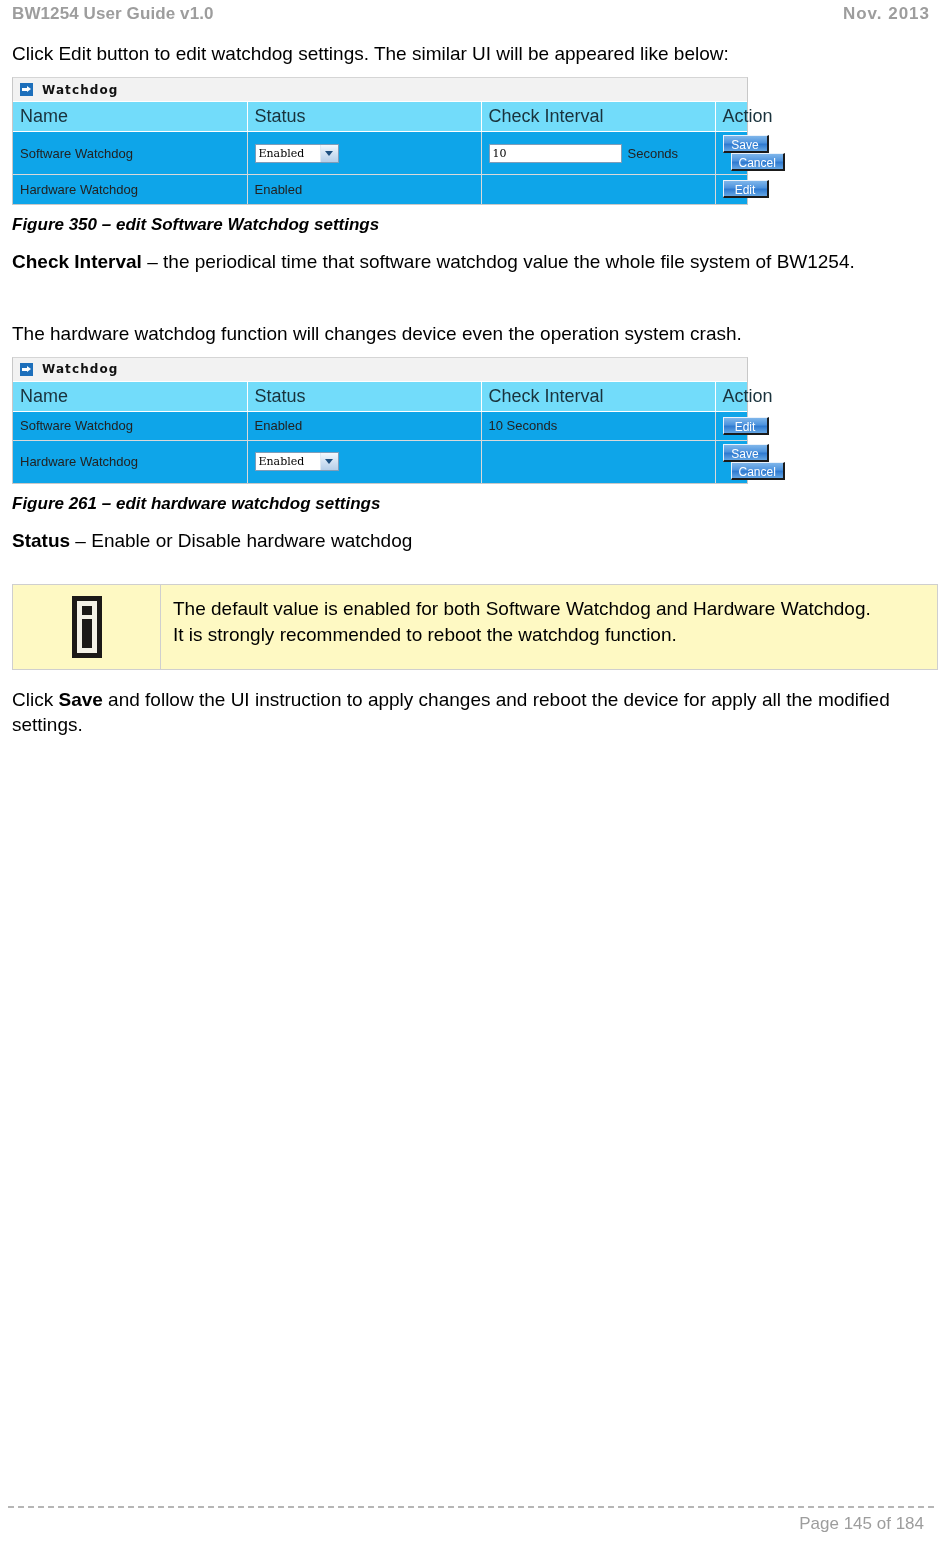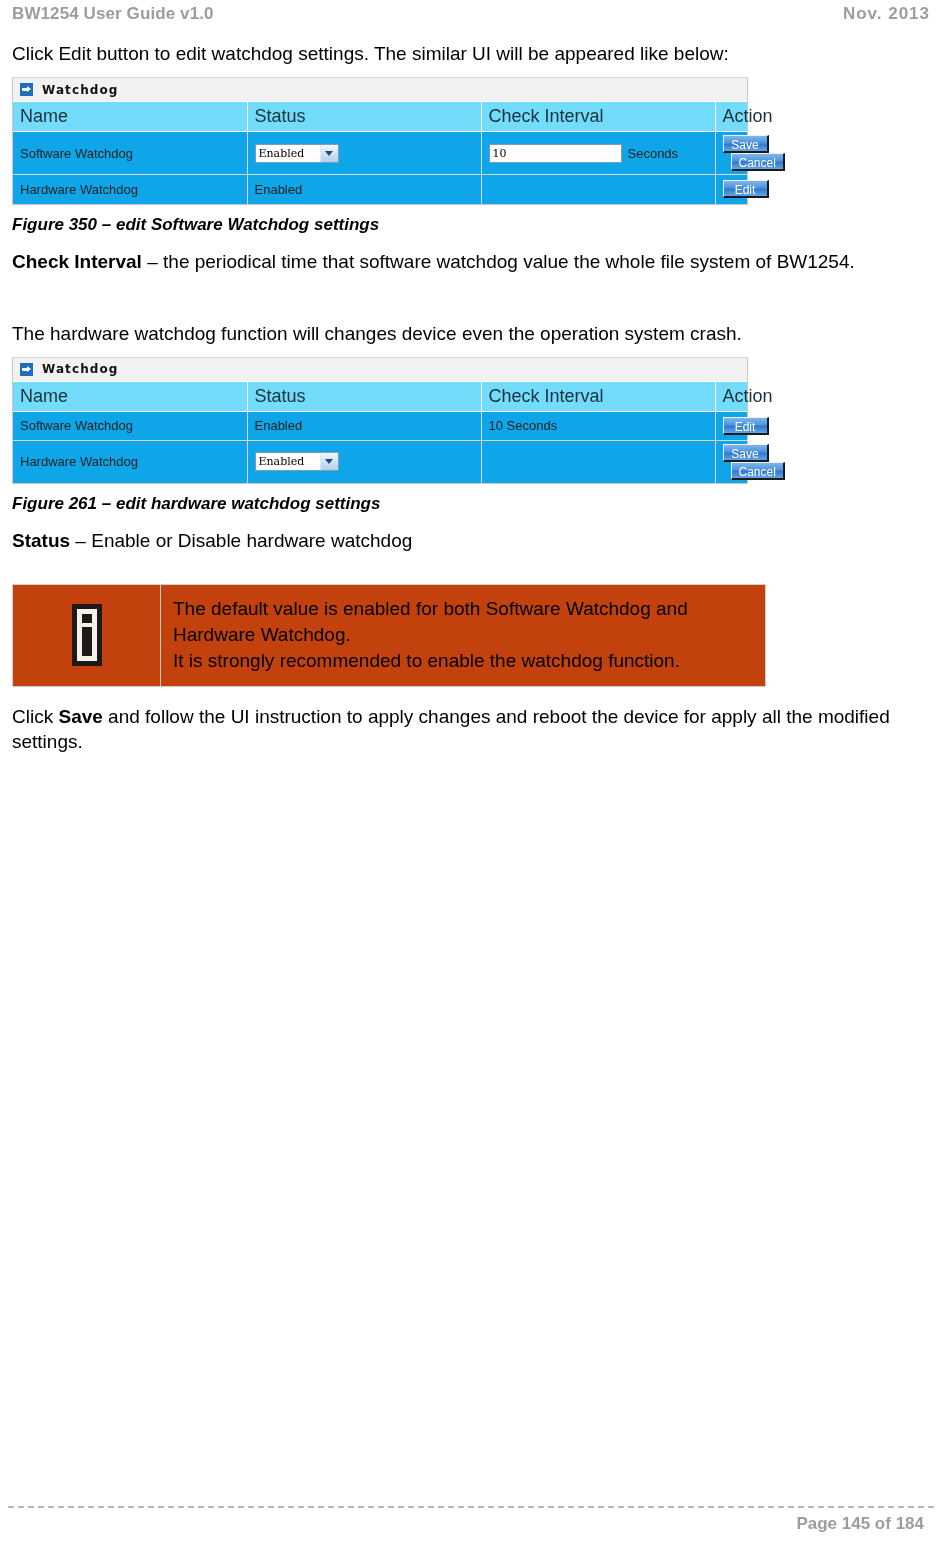--- a/index.html
+++ b/index.html
@@ -223,23 +223,23 @@
     vertical-align: middle;
     white-space: nowrap;
   }
   .btn + .btn { margin-left: 8px; }
 
   
   .notebox {
     margin-top: 31px;
     border: 1px solid #cfcfcf;
     display: flex;
-    width: 754px;
-    box-sizing: border-box;
-    background: #c2410c;
+    width: 926px;
+    box-sizing: border-box;
+    background: #fef9c3;
   }
   .notebox .icon-cell {
     width: 148px;
     flex: 0 0 148px;
     border-right: 1px solid #cfcfcf;
     display: flex;
     align-items: center;
     justify-content: center;
     padding: 11px 0;
     box-sizing: border-box;
@@ -283,21 +283,21 @@
     bottom: 8px;
   }
   .footer-rule {
     border: none;
     border-top: 2px dashed #b6b6b6;
     margin: 0 0 6px 0;
   }
   .footer-page {
     text-align: right;
     font-size: 17px;
-    font-weight: bold;
+    font-weight: normal;
     color: #9d9d9d;
     padding-right: 10px;
   }
 </style>
 </head>
 <body>
 
 <div class="page">
 
   <div class="doc-header">
@@ -416,21 +416,21 @@
 
   <div class="notebox">
     <div class="icon-cell">
       <div class="info-icon">
         <div class="dot"></div>
         <div class="stem"></div>
       </div>
     </div>
     <div class="text-cell">
       <div>The default value is enabled for both Software Watchdog and Hardware Watchdog.</div>
-      <div>It is strongly recommended to enable the watchdog function.</div>
+      <div>It is strongly recommended to reboot the watchdog function.</div>
     </div>
   </div>
 
   <p class="para"><span>Click </span><b>Save</b><span> and follow the UI instruction to apply changes and reboot the device for apply all the modified settings.</span></p>
 
   <div class="doc-footer">
     <hr class="footer-rule">
     <div class="footer-page">Page 145 of 184</div>
   </div>
 

